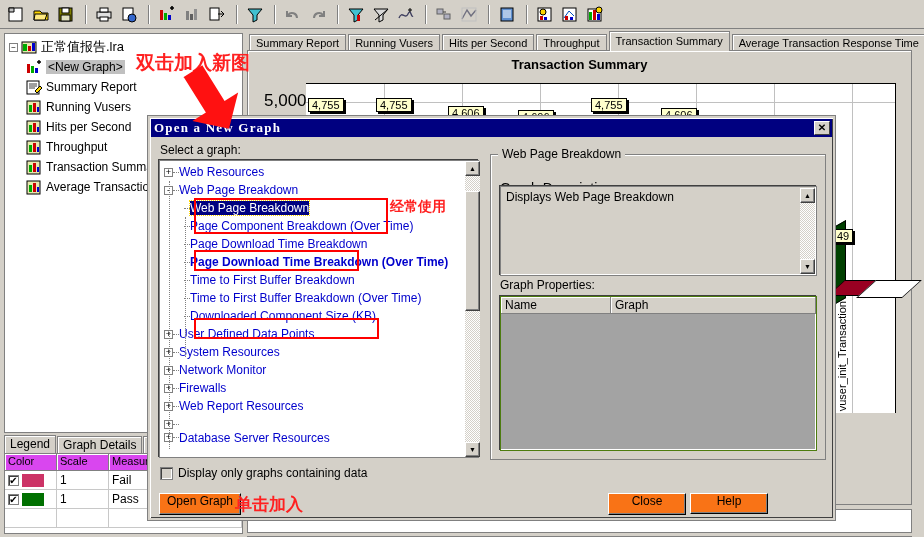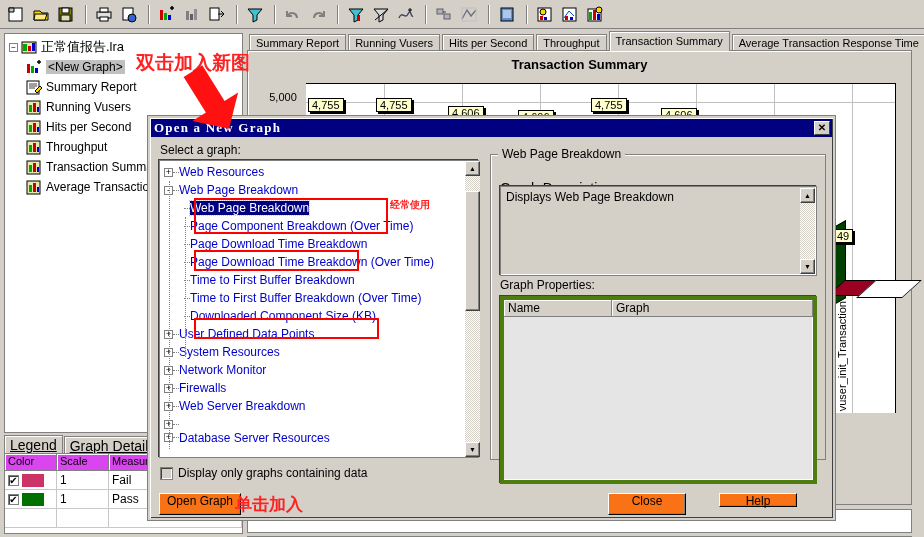--- a/index.html
+++ b/index.html
@@ -51,25 +51,25 @@
   .tree-label.sel { background:#c0c0c0; padding:0 2px; }
   .dots { position:absolute; border-left:1px dotted #808080; }
 
   
   #legend-panel {
     position:absolute; left:4px; top:435px; width:239px; height:100px;
     background:#d4d0c8;
   }
   .ltab-strip { display:flex; height:18px; align-items:flex-end; }
   .ltab {
-    height:17px; padding:1px 5px 0 5px; font-size:14px;
+    height:17px; padding:1px 5px 0 5px; font-size:12px;
     border:1px solid #808080; border-bottom:none;
     background:#d4d0c8; margin-right:1px;
     box-shadow: inset 1px 1px 0 #fff;
-    white-space:nowrap; overflow:hidden;text-decoration:underline;
+    white-space:nowrap; overflow:hidden;
   }
   .ltab.active { height:18px; background:#d4d0c8; font-weight:normal; position:relative; z-index:2; }
   #legend-grid { border:1px solid #808080; background:#fff; height:81px; }
   .lg-head { display:flex; height:17px; background:#d946ef; }
   .lg-head div {
     border-right:1px solid #808080; border-bottom:1px solid #808080;
     box-shadow: inset 1px 1px 0 #fff;
     padding:1px 3px; font-size:11px; overflow:hidden; white-space:nowrap;
   }
   .lg-row { display:flex; height:19px; align-items:center; background:#fff; }
@@ -100,21 +100,21 @@
   #chart-title {
     text-align:center; font-size:13px; font-weight:bold; margin-top:6px;
     font-family:"Liberation Sans",sans-serif;
   }
   #plot {
     position:absolute; left:58px; top:32px; width:590px; height:330px;
     background:#fff; border:1px solid #000; border-left:none; border-bottom:none;
   }
   .gridv { position:absolute; top:0; bottom:0; width:1px; background:#c0c0c0; }
   .gridh { position:absolute; left:0; right:0; height:1px; background:#c0c0c0; }
-  .ylabel { position:absolute; font-size:11px; text-align:center; }
+  .ylabel { position:absolute; font-size:17px; text-align:center; }
   .dlabel {
     position:absolute; background:#ffffcc; border:1px solid #000;
     box-shadow:2px 2px 0 #000; font-size:11px; padding:0 3px; white-space:nowrap;
   }
   .vaxis-label {
     position:absolute; font-size:11px; white-space:nowrap;
     writing-mode: vertical-rl; transform: rotate(180deg);
     font-family:"Liberation Sans",sans-serif;
   }
   #bottom-grids { position:absolute; left:0; top:478px; width:665px; height:58px; }
@@ -191,22 +191,22 @@
     background:#d4d0c8; border:1px solid #808080;
     box-shadow: inset -1px -1px 0 #fff, -1px -1px 0 #404040;
   }
   #desc-text { padding:3px 5px; font-size:12px; }
   #desc-scroll {
     position:absolute; right:1px; top:1px; width:15px; bottom:1px;
     background: repeating-conic-gradient(#fff 0% 25%, #d4d0c8 0% 50%) 0 0/2px 2px;
   }
   #props-label { position:absolute; left:350px; top:160px; font-size:12px; }
   #props-box {
-    position:absolute; left:350px; top:178px; width:317px; height:188px;
-    background:#e5e5e5; border:4px solid #4d7c0f;
+    position:absolute; left:350px; top:178px; width:317px; height:155px;
+    background:#a3a3a3; border:1px solid #4d7c0f;
     box-shadow: inset -1px -1px 0 #fff, -1px -1px 0 #404040;
   }
   .ph-row { display:flex; height:17px; }
   .ph-row div {
     background:#d4d0c8; border-right:1px solid #808080; border-bottom:1px solid #808080;
     box-shadow: inset 1px 1px 0 #fff; padding:1px 4px; font-size:12px;
   }
   #chk-row { position:absolute; left:10px; top:348px; display:flex; align-items:center; }
   #chk-box {
     width:13px; height:13px; background:#d4d0c8; border:1px solid #808080;
@@ -215,21 +215,21 @@
   }
   .btn {
     background:#f97316; font-size:12px;
     border:1px solid #fff; border-right-color:#000; border-bottom-color:#000;
     box-shadow: inset -1px -1px 0 #808080;
     display:flex; justify-content:center;
     font-family:"Liberation Sans",sans-serif;
   }
   #open-btn { position:absolute; left:9px; top:375px; width:82px; height:22px; }
   #close-btn { position:absolute; left:458px; top:375px; width:78px; height:22px; }
-  #help-btn  { position:absolute; left:569px; top:375px; width:78px; height:14px; }
+  #help-btn  { position:absolute; left:540px; top:375px; width:78px; height:21px; }
 
   
   .ann {
     position:absolute; color:#ff2020; font-weight:bold;
     font-family:"DejaVu Sans", sans-serif; z-index:80;
   }
   #ann-arrow { position:absolute; left:178px; top:64px; width:80px; height:72px; z-index:80; }
 </style>
 </head>
 <body>
@@ -593,21 +593,21 @@
         <span class="gt-txt selected">Web Page Breakdown</span>
       </div>
       <div class="gt-row" style="padding-left:20px;">
         <span class="gt-dash"></span>
         <span class="gt-txt">Page Component Breakdown (Over Time)</span>
       </div>
       <div class="gt-row" style="padding-left:20px;">
         <span class="gt-dash"></span>
         <span class="gt-txt">Page Download Time Breakdown</span>
       </div>
-      <div class="gt-row" style="padding-left:20px;">
+      <div class="gt-row" style="padding-left:20px;font-weight:bold;">
         <span class="gt-dash"></span>
         <span class="gt-txt">Page Download Time Breakdown (Over Time)</span>
       </div>
       <div class="gt-row" style="padding-left:20px;">
         <span class="gt-dash"></span>
         <span class="gt-txt">Time to First Buffer Breakdown</span>
       </div>
       <div class="gt-row" style="padding-left:20px;">
         <span class="gt-dash"></span>
         <span class="gt-txt">Time to First Buffer Breakdown (Over Time)</span>
@@ -633,21 +633,21 @@
         <span class="gt-txt">Network Monitor</span>
       </div>
       <div class="gt-row">
         <span class="gt-exp">+</span>
         <span class="gt-dash"></span>
         <span class="gt-txt">Firewalls</span>
       </div>
       <div class="gt-row">
         <span class="gt-exp">+</span>
         <span class="gt-dash"></span>
-        <span class="gt-txt">Web Server Breakdown</span>
+        <span class="gt-txt">Web Report Resources</span>
       </div>
       <div class="gt-row">
         <span class="gt-exp">+</span>
         <span class="gt-dash"></span>
       </div>
       <div class="gt-row" style="height:9px; overflow:hidden;">
         <span class="gt-exp">+</span>
         <span class="gt-dash"></span>
         <span class="gt-txt">Database Server Resources</span>
       </div>
@@ -697,18 +697,18 @@
   </div>
   <div class="btn" id="close-btn">
     <span>Close</span>
   </div>
   <div class="btn" id="help-btn">
     <span>Help</span>
   </div>
 </div>
 
 <div class="ann" style="left:136px; top:50px; font-size:19px;">双击加入新图</div>
-<div class="ann" style="left:390px; top:198px; font-size:10px; z-index:90;">经常使用</div>
+<div class="ann" style="left:390px; top:198px; font-size:14px; z-index:90;">经常使用</div>
 <div class="ann" style="left:235px; top:493px; font-size:17px; z-index:90;">单击加入</div>
 
 <svg id="ann-arrow" viewBox="0 0 80 72">
   <path d="M16 2 L44 2 L44 44 L60 44 L33 70 L6 44 L22 44 L22 2 Z" transform="rotate(-32 33 36)" fill="#ff1111"></path>
 </svg>
 
 </body></html>

